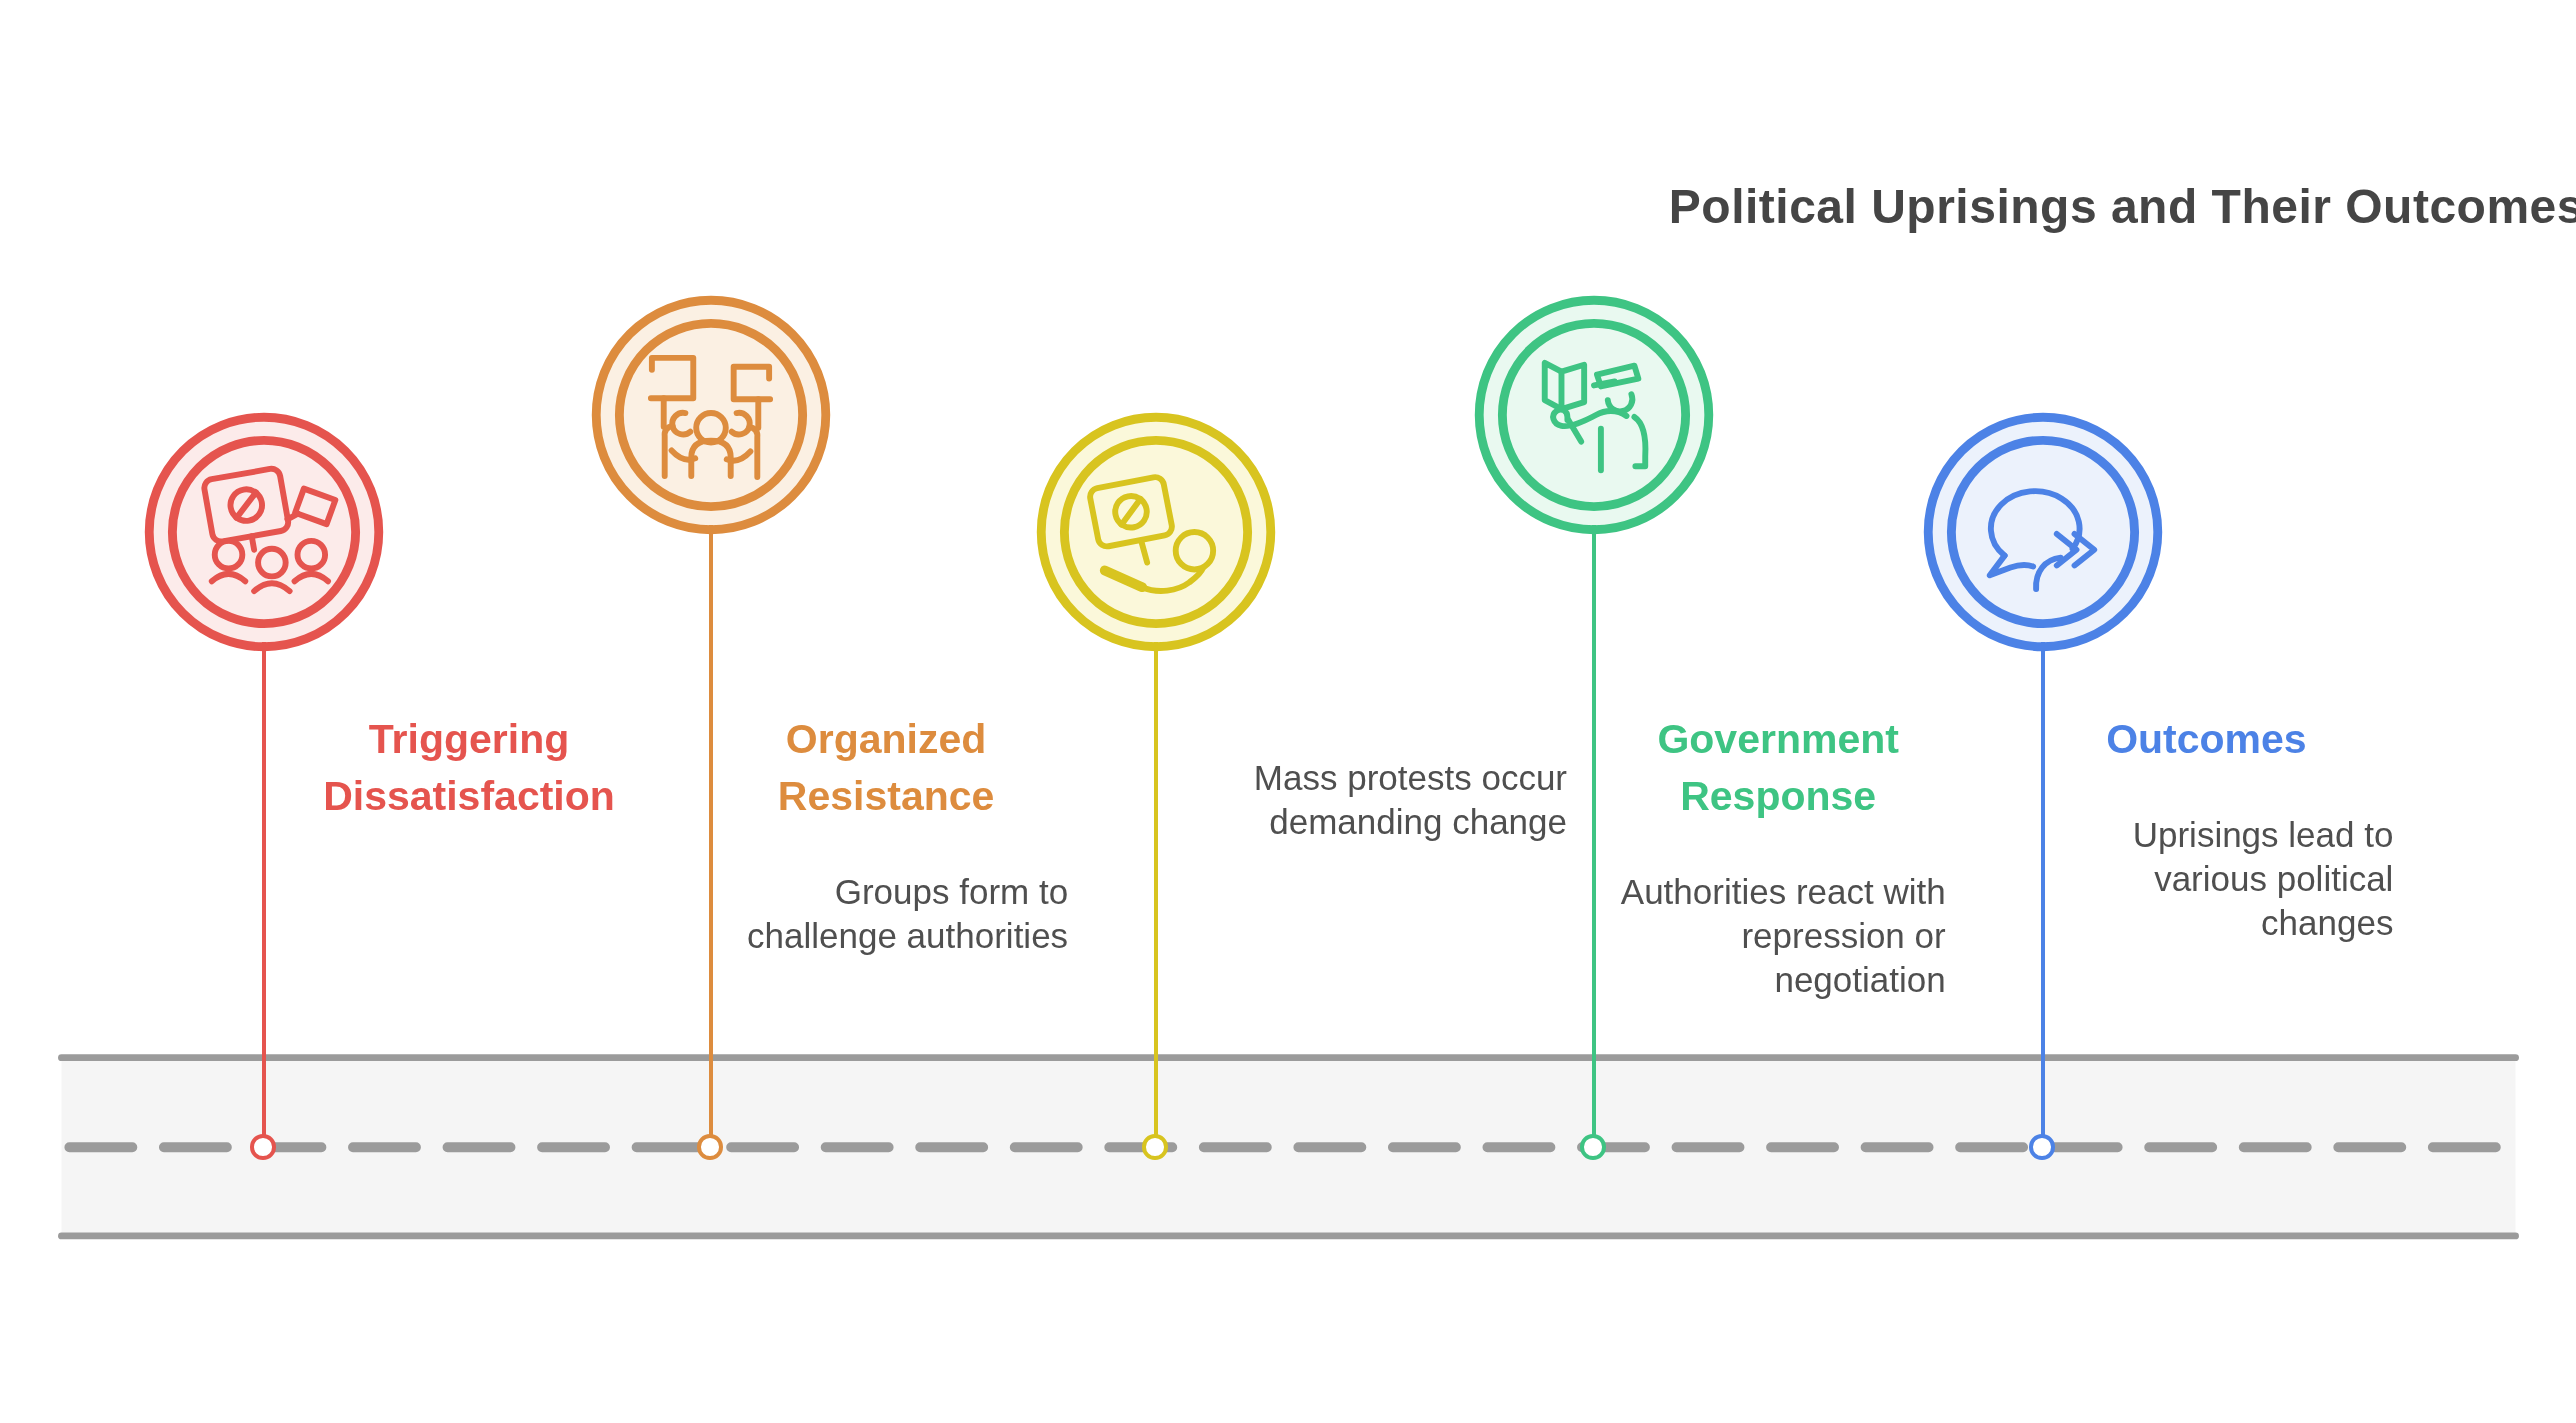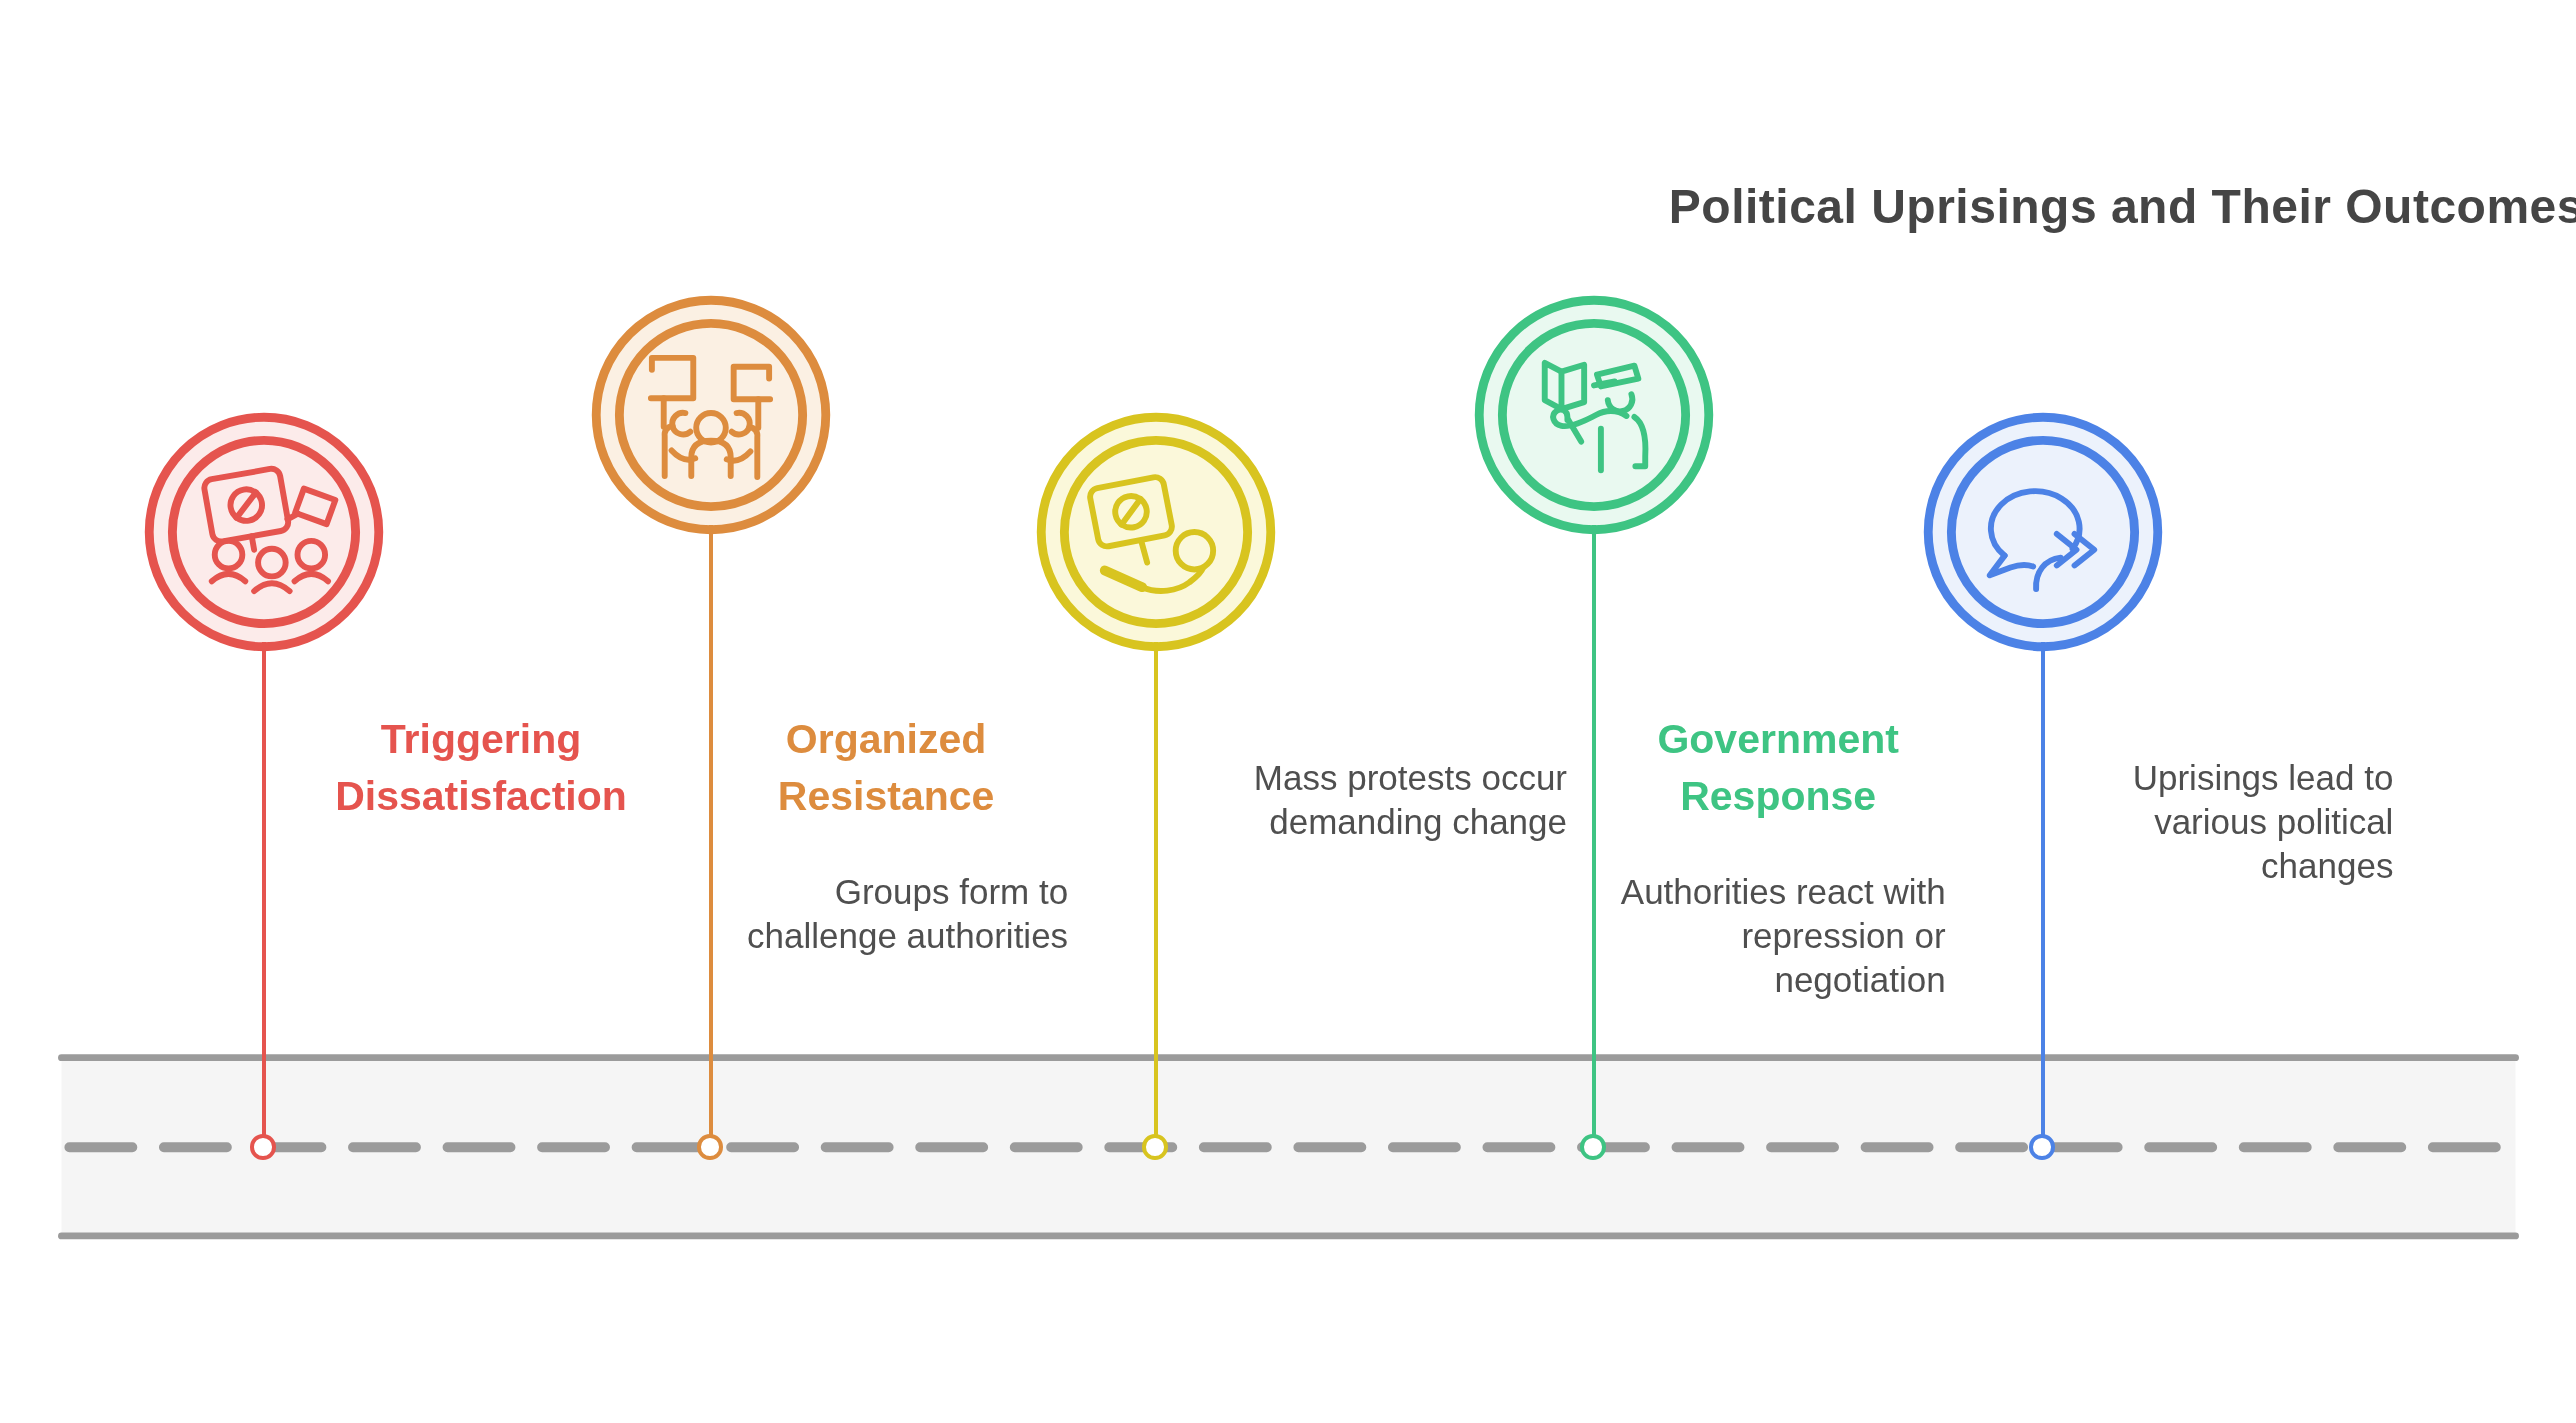--- a/index.html
+++ b/index.html
@@ -19,21 +19,21 @@
   .low  .bubble{top:399px}
   .high .bubble{top:282px}
   .stem{position:absolute;left:-2.5px;width:4.9px;background:var(--c);}
   .low  .stem{top:642px;height:495px;}
   .high .stem{top:525px;height:612px;}
   .marker{
     position:absolute;left:-13.8px;top:1134px;width:17.7px;height:17.7px;
     border:4.9px solid var(--c);border-radius:50%;background:#ffffff;
   }
   .tx{position:absolute;top:711px;text-align:center;}
-  .m1 .tx{left:20px;width:394px}
+  .m1 .tx{left:8px;width:394px}
   .m2 .tx{left:-6.9px;width:364px}
   .m3 .tx{left:-3px;width:414px}
   .m4 .tx{left:16.7px;width:335px}
   .m5 .tx{left:-23.6px;width:374px}
   .tx h2{
     margin:0;font-size:41px;line-height:57px;font-weight:700;color:var(--c);
   }
   .tx p{
     margin:45px 0 0 0;font-size:35px;line-height:44px;font-weight:400;
     color:var(--body-c,#4f4f4f);
@@ -173,18 +173,19 @@
         <path d="M -39,24 A 45,38 0 1 1 30,17"></path>
         <path d="M -39,24 L -54,44 L -33,36 C -24,33 -16,33 -10,35"></path>
         <path d="M -7,58 C -8,40 2,28 18,26"></path>
         <path d="M 14,2 L 34,18 L 14,34"></path>
         <path d="M 32,2 L 52,18 L 32,34"></path>
       </g>
     </svg>
     <div class="stem"></div>
     <div class="marker"></div>
     <div class="tx">
+      <h2>Outcomes</h2>
       <p>Uprisings lead to various political changes</p>
     </div>
   </section>
 
 </div>
 
 
 </body></html>

